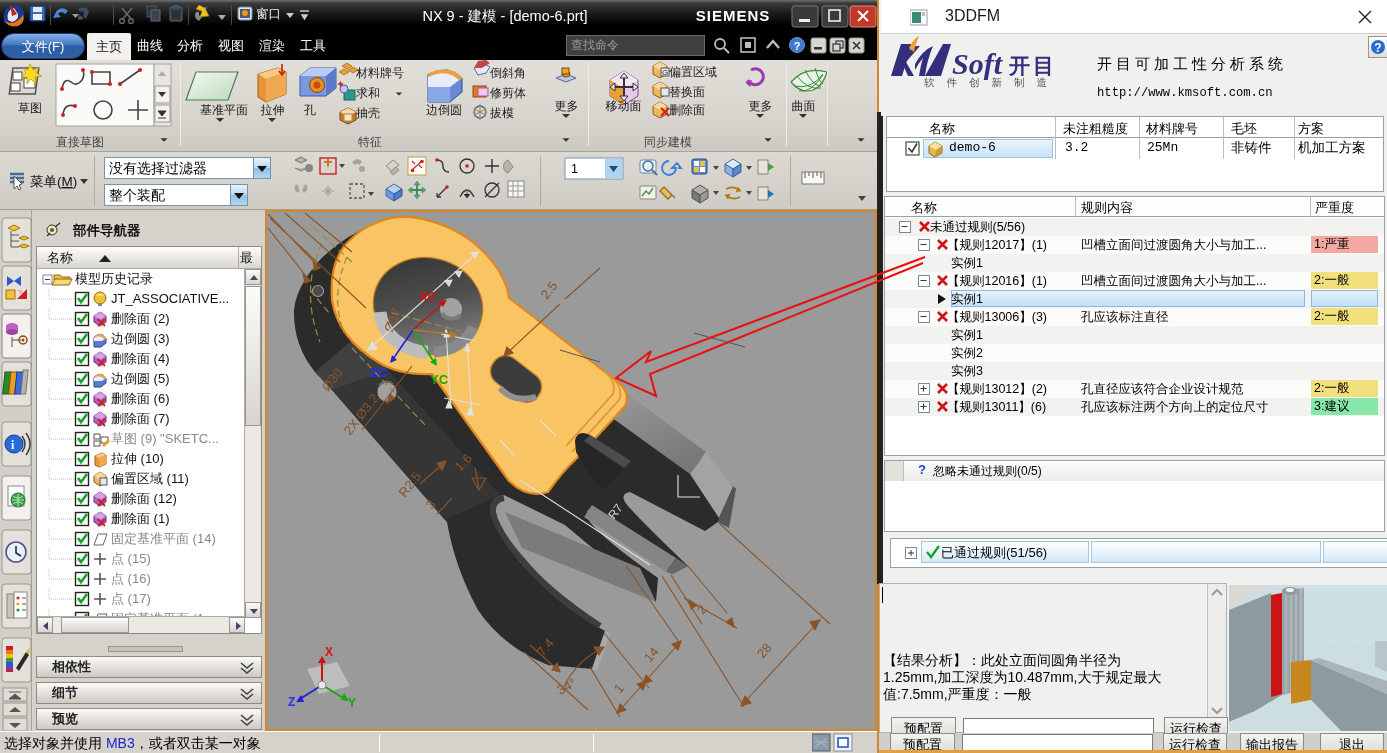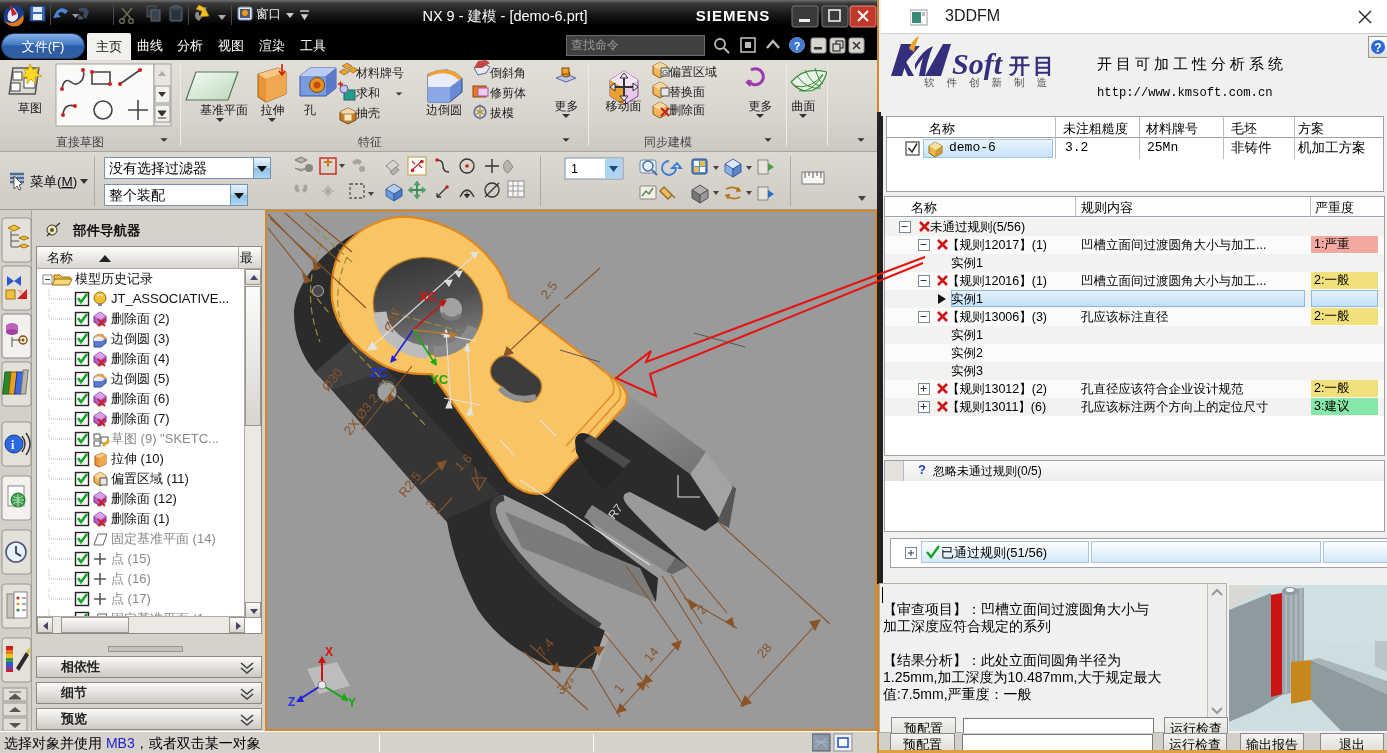--- a/index.html
+++ b/index.html
@@ -37,21 +37,21 @@
 #navtitle{position:absolute;left:0;top:8px;width:100%;height:26px;font-size:13.5px;font-weight:bold;color:#111}
 #navtable{position:absolute;left:3px;top:36px;width:226px;height:388px;background:#fff;border:1px solid #8a8a8a}
 #navhdr{position:absolute;left:0;top:0;width:100%;height:22px;background:linear-gradient(#fdfdfc,#d8d5ce);border-bottom:1px solid #b0aca4;font-size:13px;color:#111}
 #navrows{position:absolute;left:0;top:22px;width:208px;height:349px;overflow:hidden;font-size:13px}
 .trow{position:absolute;left:0;width:100%;height:20px;line-height:20px;color:#111;white-space:nowrap}
 .trow.g{color:#888}
 .vsb{position:absolute;right:0;top:22px;width:17px;height:349px;background:#ece9e4;border-left:1px solid #b0aca4}
 .hsb{position:absolute;left:0;bottom:0;width:100%;height:17px;background:#ece9e4;border-top:1px solid #b0aca4}
 .sbtn{position:absolute;background:linear-gradient(#fbfbfa,#d8d5ce);border:1px solid #9a968e}
 .collbar{position:absolute;left:3px;width:226px;height:22px;background:linear-gradient(#fbfaf8,#ccc9c2);
-  border:1px solid #8e8a82;font-size:13px;font-weight:bold;color:#222;line-height:20px;padding-left:24px}
+  border:1px solid #8e8a82;font-size:13px;font-weight:bold;color:#222;line-height:20px;padding-left:15px}
 
 #viewport{position:absolute;left:265px;top:210px;width:612px;height:521px;background:#9a9a9a;border:2px solid #d2882e}
 
 #statusbar{position:absolute;left:0;top:731px;width:877px;height:22px;background:#d5d2cb;border-top:1px solid #fff}
 #statusbar .txt{position:absolute;left:4px;top:3px;font-size:14px;font-weight:normal;color:#000}
 
 #dfm{position:absolute;left:877px;top:0;width:510px;height:753px;background:#f0f0ee;border-left:2px solid #d2882e}
 #dfmtitle{position:absolute;left:2px;top:0;width:508px;height:34px;background:#fff;border-bottom:1px solid #cfcfcf}
 #dfmtitle .t{position:absolute;left:64px;top:7px;font-size:16px;color:#1a1a1a}
 #dfmhead{position:absolute;left:2px;top:34px;width:508px;height:82px;background:#f0f0ee}
@@ -1104,21 +1104,20 @@
       <div style="position:absolute;left:432px;top:0;width:66px;height:22px;background:linear-gradient(#fdfefe,#d4e8f8);border:1px solid #aac4dc"></div>
       <svg width="16" height="16" style="position:absolute;left:34px;top:3px">
             <path d="M2 8 l4 5 8 -11" stroke="#18a428" stroke-width="2.4" fill="none"></path>
           </svg>
       <span style="position:absolute;left:50px;top:3px;font-size:13px">已通过规则(51/56)</span>
     </div>
   </div>
 
   <div style="position:absolute;left:0px;top:583px;width:348px;height:150px;background:#f0f0ee;border:1px solid #b0b0ac">
     <div style="position:absolute;left:2px;top:3px;width:1px;height:16px;background:#000"></div>
-    <div style="position:absolute;left:3px;top:17px;width:330px;font-size:14px;line-height:17px;color:#000;white-space:nowrap">【审查项目】：凹槽立面间过渡圆角大小与<br>加工深度应符合规定的系列</div>
     <div style="position:absolute;left:3px;top:68px;width:330px;font-size:14px;line-height:17px;color:#000;white-space:nowrap">【结果分析】：此处立面间圆角半径为<br>1.25mm,加工深度为10.487mm,大于规定最大<br>值:7.5mm,严重度：一般</div>
     <div style="position:absolute;right:0;top:0;width:19px;height:148px;background:#ececea;border-left:1px solid #c0c0bc">
       <svg width="18" height="14" style="position:absolute;left:0;top:2px">
             <path d="M4 9 l5 -5 5 5" fill="none" stroke="#999" stroke-width="2"></path>
           </svg>
       <svg width="18" height="14" style="position:absolute;left:0;bottom:14px">
             <path d="M4 4 l5 5 5 -5" fill="none" stroke="#999" stroke-width="2"></path>
           </svg>
     </div>
     <div class="btn" style="left:11px;top:133px;width:65px;height:24px;line-height:22px">预配置</div>

